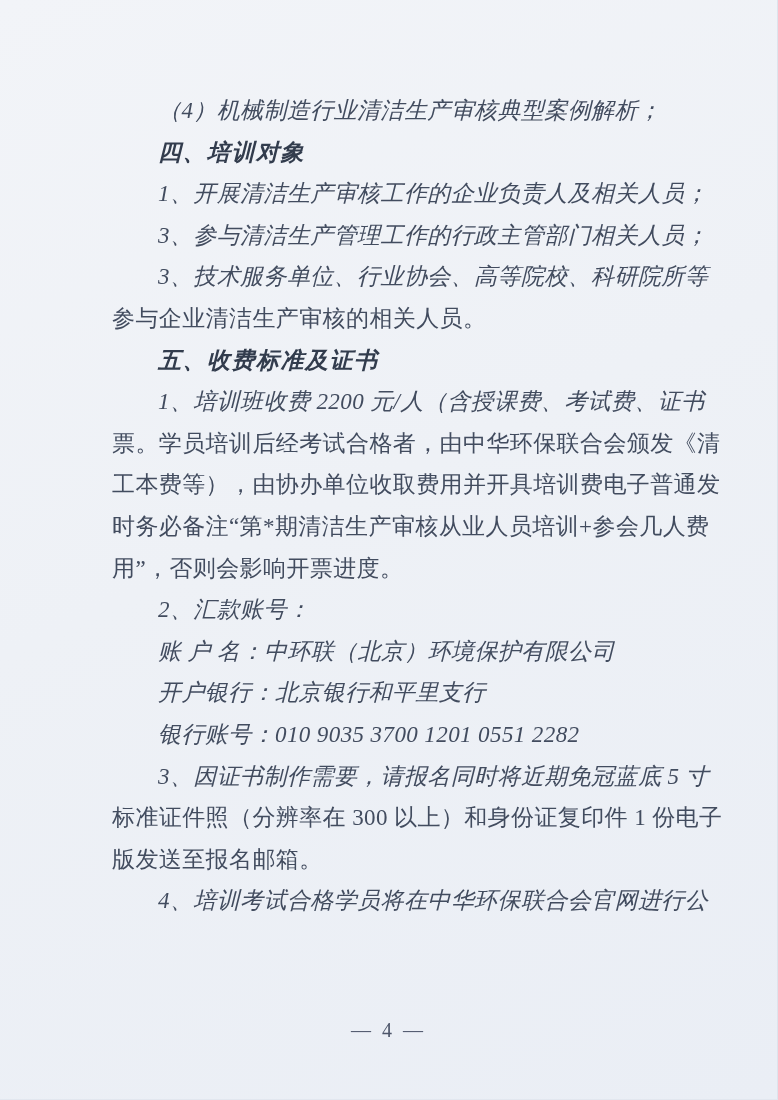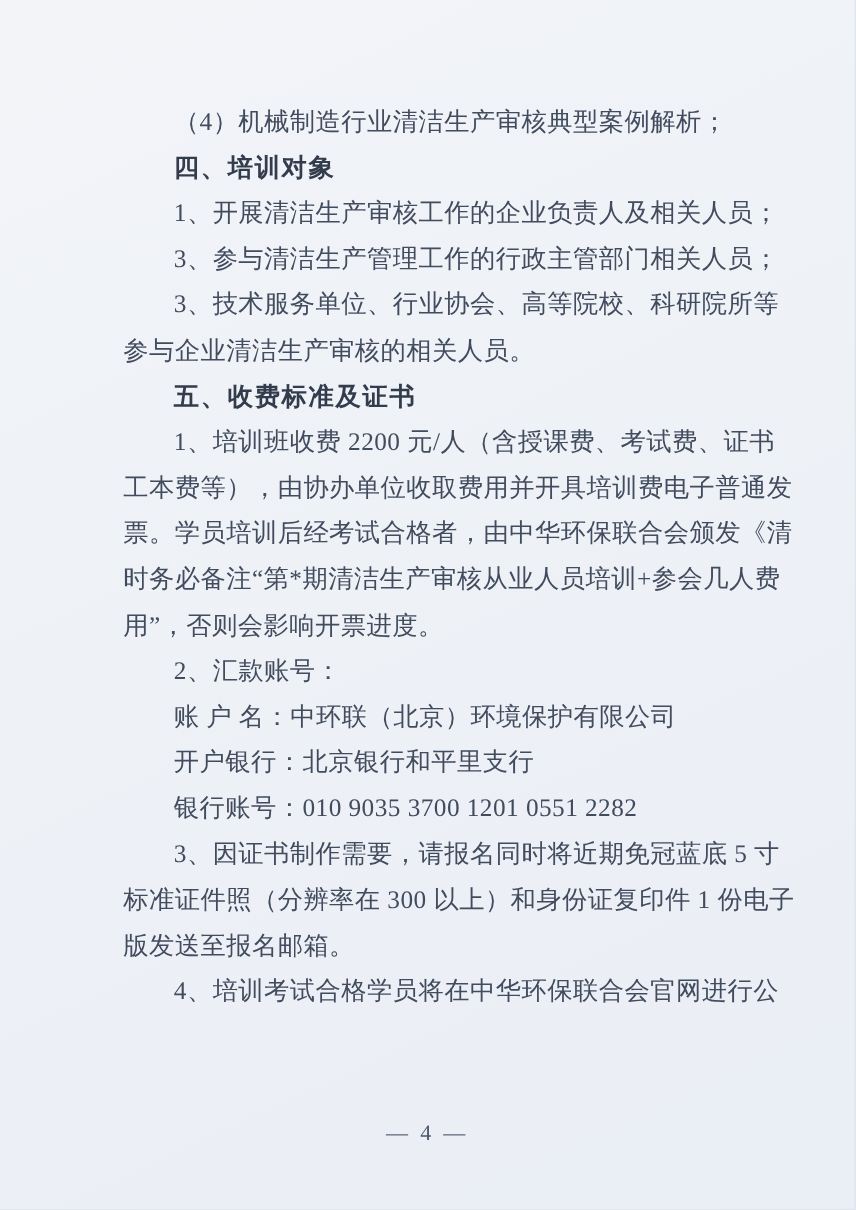--- a/index.html
+++ b/index.html
@@ -29,20 +29,21 @@
     height: 41.6px;
     line-height: 41.6px;
     font-size: 23px;
     color: #424c5f;
     letter-spacing: 0.4px;
     white-space: pre;
     font-family: "Liberation Serif", "DejaVu Serif", serif;
   }
   .line.indent {
     padding-left: 46px;
+    font-style: italic;
   }
   .line.heading {
     font-weight: 700;
     color: #323c4d;
     letter-spacing: 1.5px;
     font-family: "Liberation Sans", "DejaVu Sans", sans-serif;
   }
   .page-number {
     position: absolute;
     left: 0;
@@ -63,22 +64,22 @@
 <div class="page">
   <div class="content" id="lines-container">
       <div class="line indent">（4）机械制造行业清洁生产审核典型案例解析；</div>
       <div class="line indent heading">四、培训对象</div>
       <div class="line indent">1、开展清洁生产审核工作的企业负责人及相关人员；</div>
       <div class="line indent">3、参与清洁生产管理工作的行政主管部门相关人员；</div>
       <div class="line indent">3、技术服务单位、行业协会、高等院校、科研院所等</div>
       <div class="line">参与企业清洁生产审核的相关人员。</div>
       <div class="line indent heading">五、收费标准及证书</div>
       <div class="line indent">1、培训班收费 2200 元/人（含授课费、考试费、证书</div>
+      <div class="line">票。学员培训后经考试合格者，由中华环保联合会颁发《清</div>
       <div class="line">工本费等），由协办单位收取费用并开具培训费电子普通发</div>
-      <div class="line">票。学员培训后经考试合格者，由中华环保联合会颁发《清</div>
       <div class="line">时务必备注“第*期清洁生产审核从业人员培训+参会几人费</div>
       <div class="line">用”，否则会影响开票进度。</div>
       <div class="line indent">2、汇款账号：</div>
       <div class="line indent">账 户 名：中环联（北京）环境保护有限公司</div>
       <div class="line indent">开户银行：北京银行和平里支行</div>
       <div class="line indent">银行账号：010 9035 3700 1201 0551 2282</div>
       <div class="line indent">3、因证书制作需要，请报名同时将近期免冠蓝底 5 寸</div>
       <div class="line">标准证件照（分辨率在 300 以上）和身份证复印件 1 份电子</div>
       <div class="line">版发送至报名邮箱。</div>
       <div class="line indent">4、培训考试合格学员将在中华环保联合会官网进行公</div>

